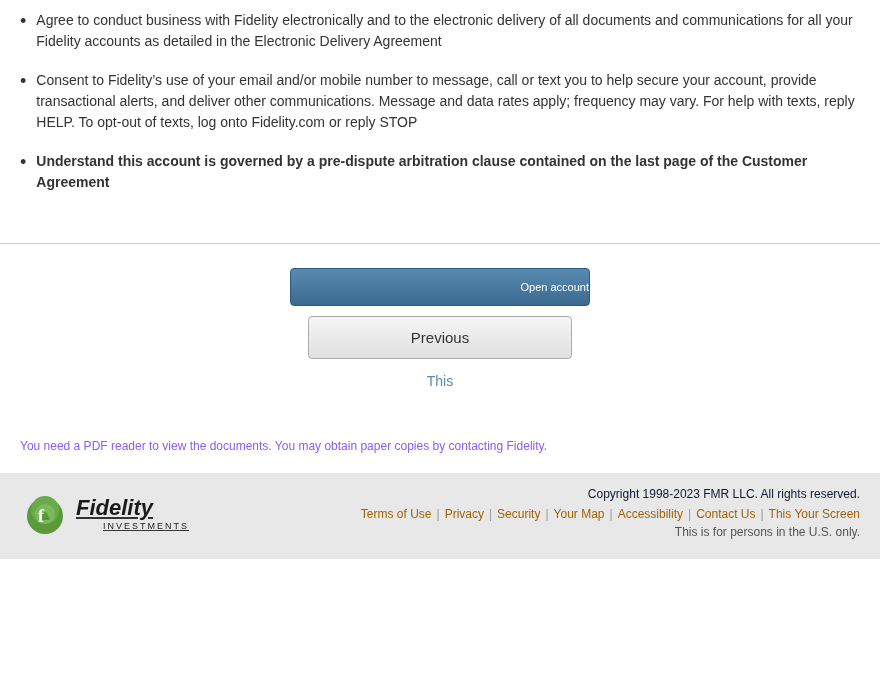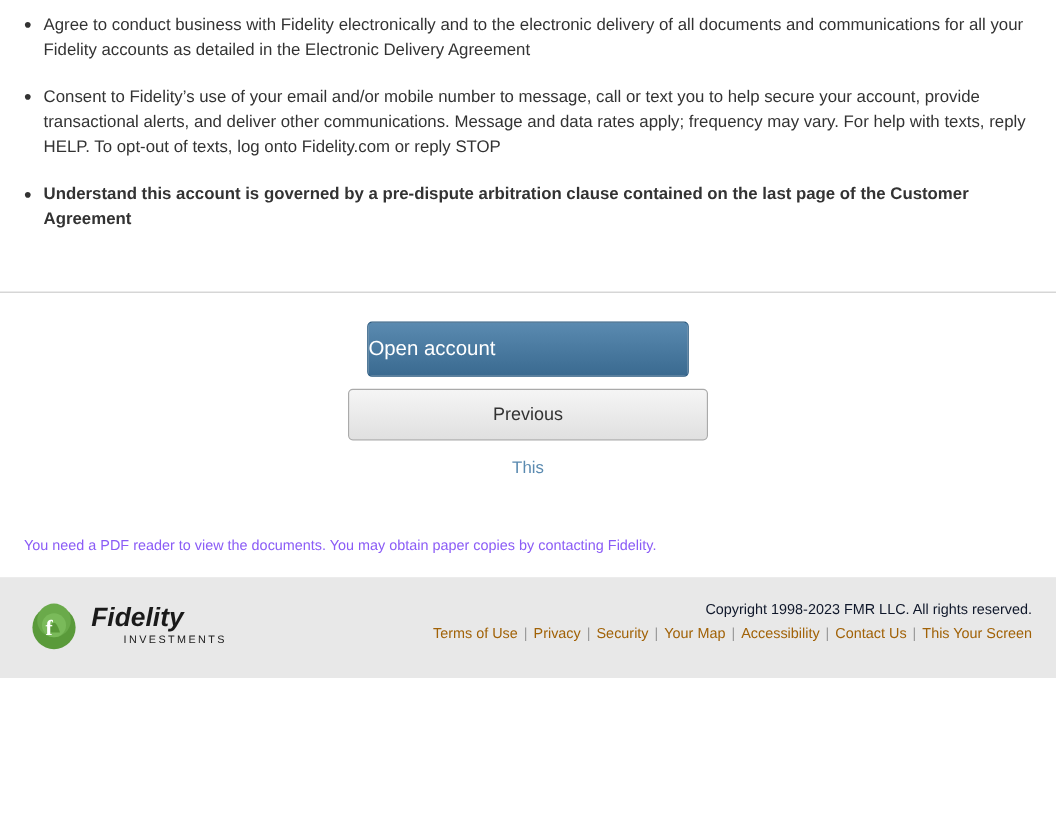--- a/index.html
+++ b/index.html
@@ -53,33 +53,33 @@
 
     .button-section {
       display: flex;
       flex-direction: column;
       align-items: center;
       gap: 10px;
       margin-bottom: 20px;
     }
 
     .btn-open-account {
-      width: 268px;
+      width: 300px;
       padding: 12px 0;
       background: linear-gradient(to bottom, #5a8ab0, #3a6a90);
       color: #fff;
       border: 1px solid #2a5a80;
       border-radius: 4px;
-      font-size: 17px;
+      font-size: 11px;
       cursor: pointer;
-      text-align: left;
+      text-align: right;
     }
 
     .btn-previous {
-      width: 300px;
+      width: 264px;
       padding: 12px 0;
       background: linear-gradient(to bottom, #f5f5f5, #e0e0e0);
       color: #333;
       border: 1px solid #aaa;
       border-radius: 4px;
       font-size: 15px;
       cursor: pointer;
       text-align: center;
     }
 
@@ -117,20 +117,21 @@
 
     .logo-icon {
       width: 50px;
       height: 50px;
       margin-right: 6px;
     }
 
     .logo-text {
       display: flex;
       flex-direction: column;
+      text-decoration: underline;
     }
 
     .logo-fidelity {
       font-size: 22px;
       font-weight: bold;
       color: #1a1a1a;
       font-style: italic;
     }
 
     .logo-investments {
@@ -245,15 +246,16 @@
         <a class="footer-link" href="#">Security</a>
         <span class="footer-separator">|</span>
         <a class="footer-link" href="#">Your Map</a>
         <span class="footer-separator">|</span>
         <a class="footer-link" href="#">Accessibility</a>
         <span class="footer-separator">|</span>
         <a class="footer-link" href="#">Contact Us</a>
         <span class="footer-separator">|</span>
         <a class="footer-link" href="#">This Your Screen</a>
       </div>
+      <div class="footer-disclaimer">This is for persons in the U.S. only.</div>
     </div>
   </div>
 </div>
 
 </body></html>

